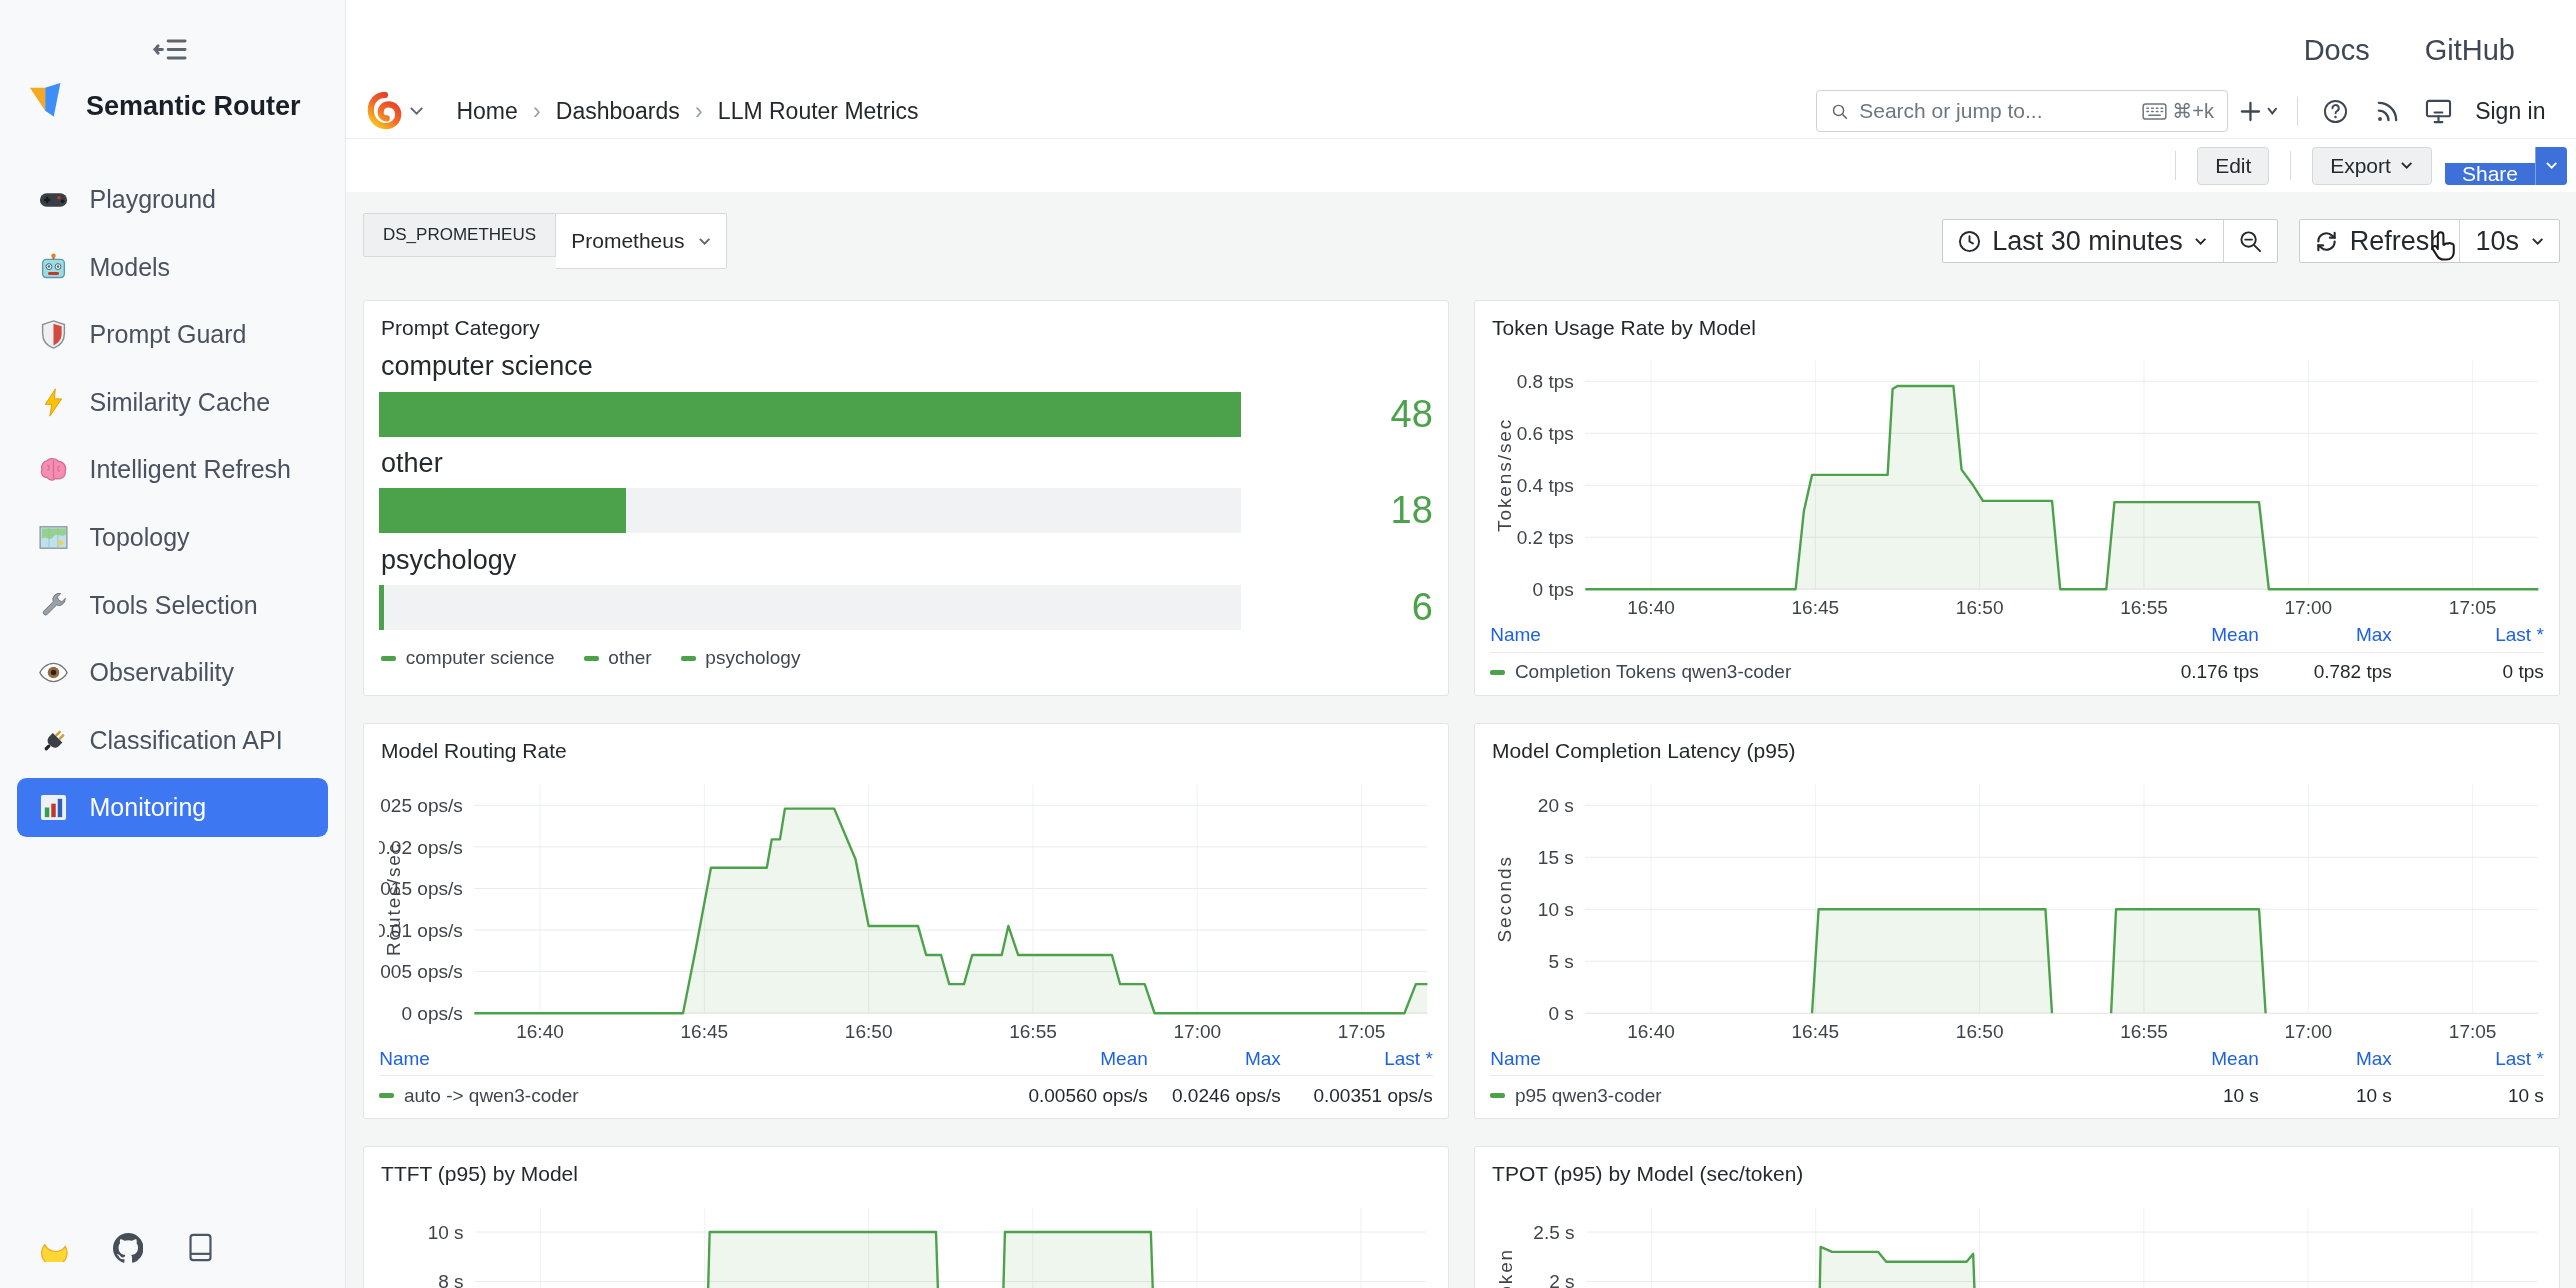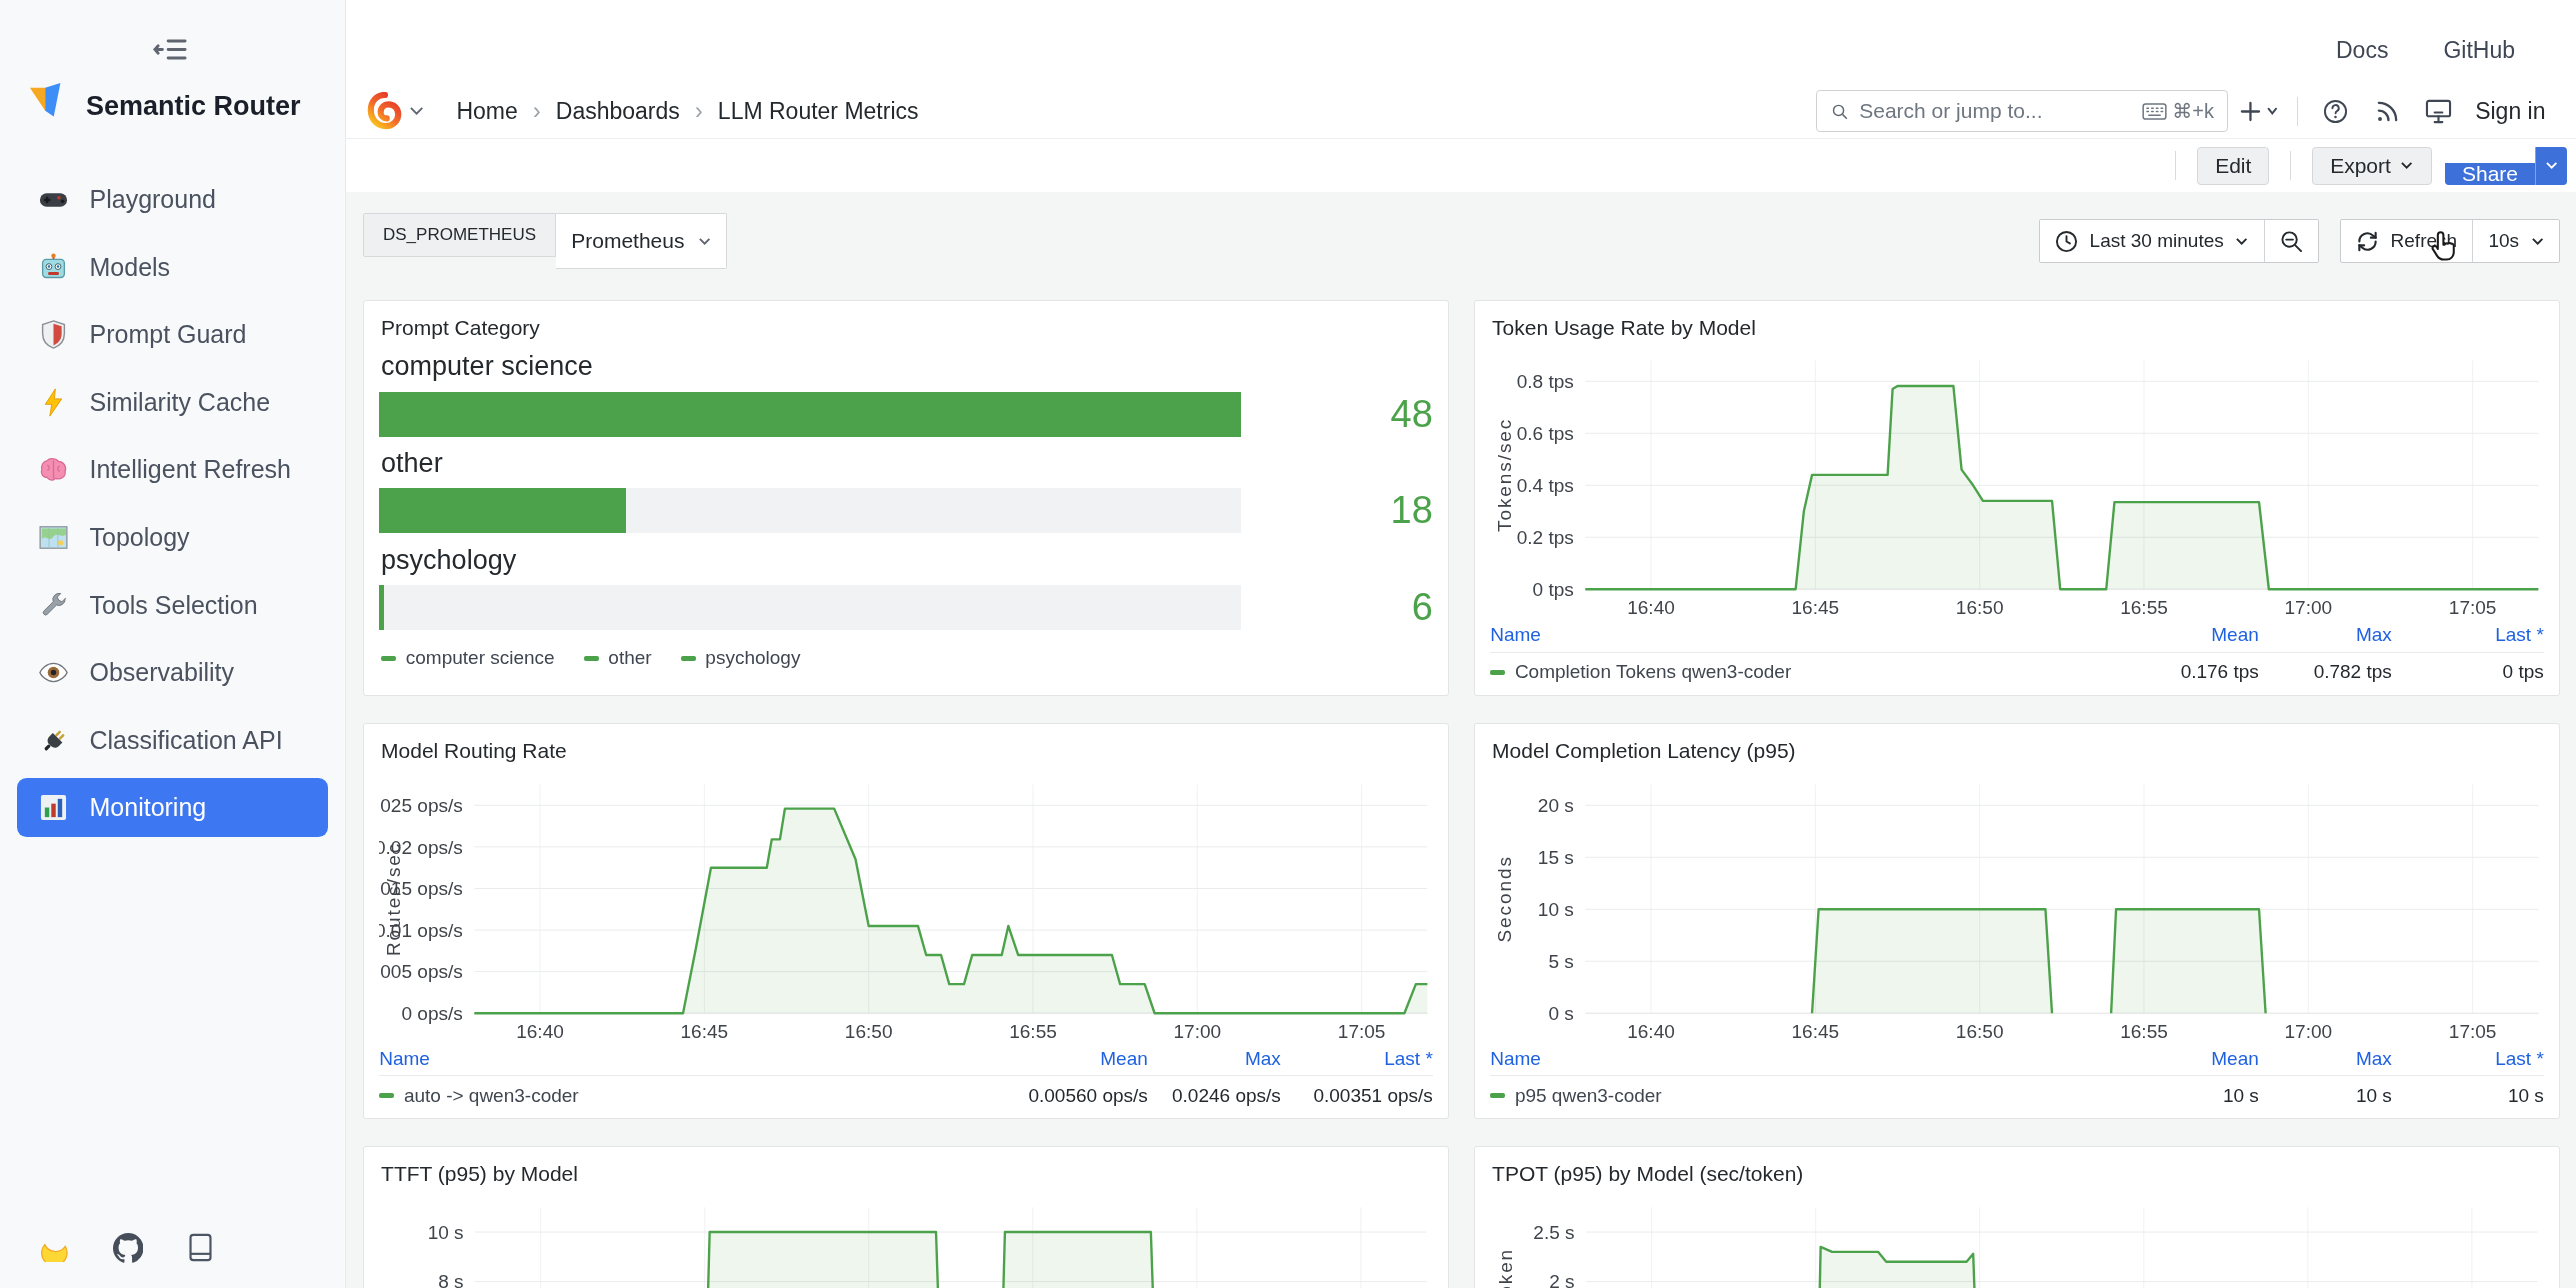--- a/index.html
+++ b/index.html
@@ -19,21 +19,21 @@
     padding-left:21px; border-radius:9.5px; font-size:25px; color:#4a5260; cursor:pointer; }
   .nav-item .ico { width:30.5px; height:30.5px; display:flex; align-items:center; justify-content:center; }
   .nav-item.active { background:#3d78f2; color:#ffffff; }
   .sidebar-footer { position:absolute; bottom:25px; left:40px; display:flex; gap:42px; align-items:center; }
   .sidebar-footer .ico { width:30.5px; height:30.5px; display:flex; align-items:center; justify-content:center; cursor:pointer; }
 
   
   .main { flex:1; display:flex; flex-direction:column; min-width:0; }
   .topbar { height:84px; background:#fff; display:flex; align-items:center;
     justify-content:flex-end; gap:55px; padding-right:61px; }
-  .topbar a { font-size:23px; color:#3f4754; text-decoration:none; cursor:pointer;margin-top:17px; }
+  .topbar a { font-size:29px; color:#3f4754; text-decoration:none; cursor:pointer;margin-top:17px; }
 
   
   .gf-nav { height:55px; background:#fff; border-bottom:1px solid #eceef0;
     display:flex; align-items:center; padding:0 21px; gap:9.5px; }
   .gf-logo { display:flex; align-items:center; gap:5.7px; cursor:pointer; }
   .crumbs { display:flex; align-items:flex-end; gap:15.2px; margin-left:23px; font-size:23px; color:#24292e; }
   .crumb { cursor:pointer; }
   .crumb-sep { color:#9aa0a8; font-size:23px; }
   .gf-spacer { flex:1; }
   .searchbox { width:412px; height:42px; border:1px solid #d0d2d6; border-radius:4px;
@@ -63,21 +63,21 @@
   .gf-canvas { flex:1; background:#f4f5f5; padding:21px 16px 0 17px; overflow:hidden; }
   .controls-row { display:flex; justify-content:space-between; align-items:center; margin-bottom:30.5px; }
   .ds-group { display:flex; }
   .ds-chip { height:44px; display:flex; align-items:center; padding:0 19px; background:#eef0f2;
     border:1px solid #d6d8db; border-radius:1.9px 0 0 1.9px; font-size:17px; font-weight:500; color:#24292e; }
   .ds-select { height:56px; display:flex; align-items:center; gap:13.3px; padding:0 15.2px; background:#fff;
     border:1px solid #d6d8db; border-left:none; border-radius:0 1.9px 1.9px 0; font-size:21px; color:#24292e; cursor:pointer; }
   .time-controls { display:flex; gap:21px; }
   .tc-group { display:flex; background:#fff; border:1px solid #c9cbce; border-radius:1.9px; }
   .tc-sec { height:42px; display:flex; align-items:center; gap:11.4px; padding:0 15.2px;
-    font-size:19px; font-weight:500; color:#24292e; cursor:pointer; }
+    font-size:27px; font-weight:500; color:#24292e; cursor:pointer; }
   .tc-sec + .tc-sec { border-left:1px solid #d2d4d7; }
 
   .panels { display:grid; grid-template-columns:1086px 1086px; column-gap:25px; row-gap:27px; }
   .panel { background:#fff; border:1px solid #e2e4e6; border-radius:2.9px; padding:11.4px 15.2px; overflow:hidden; }
   .panel.r3 { height:381px; }
   .panel-title { font-size:21px; font-weight:500; color:#24292e; margin:3.8px 0 7.6px 1.9px; }
 
   
   .bg-row { margin-top:11.4px; }
   .bg-label { font-size:27px; color:#24292e; margin:0 0 9.5px 1.9px; }

